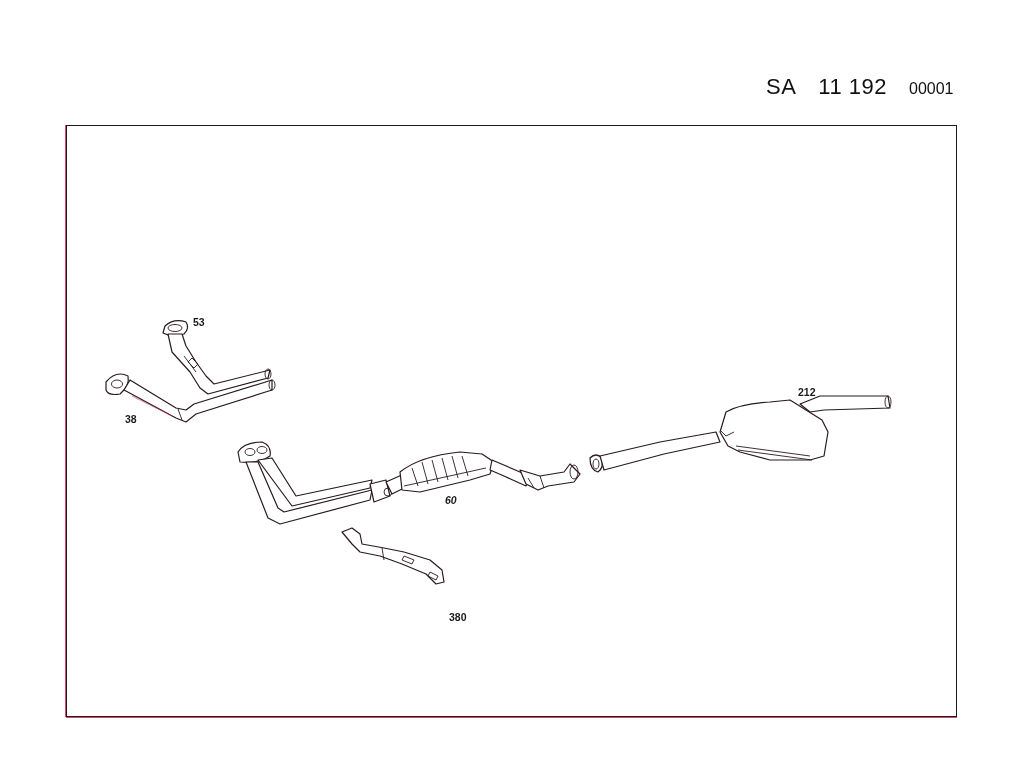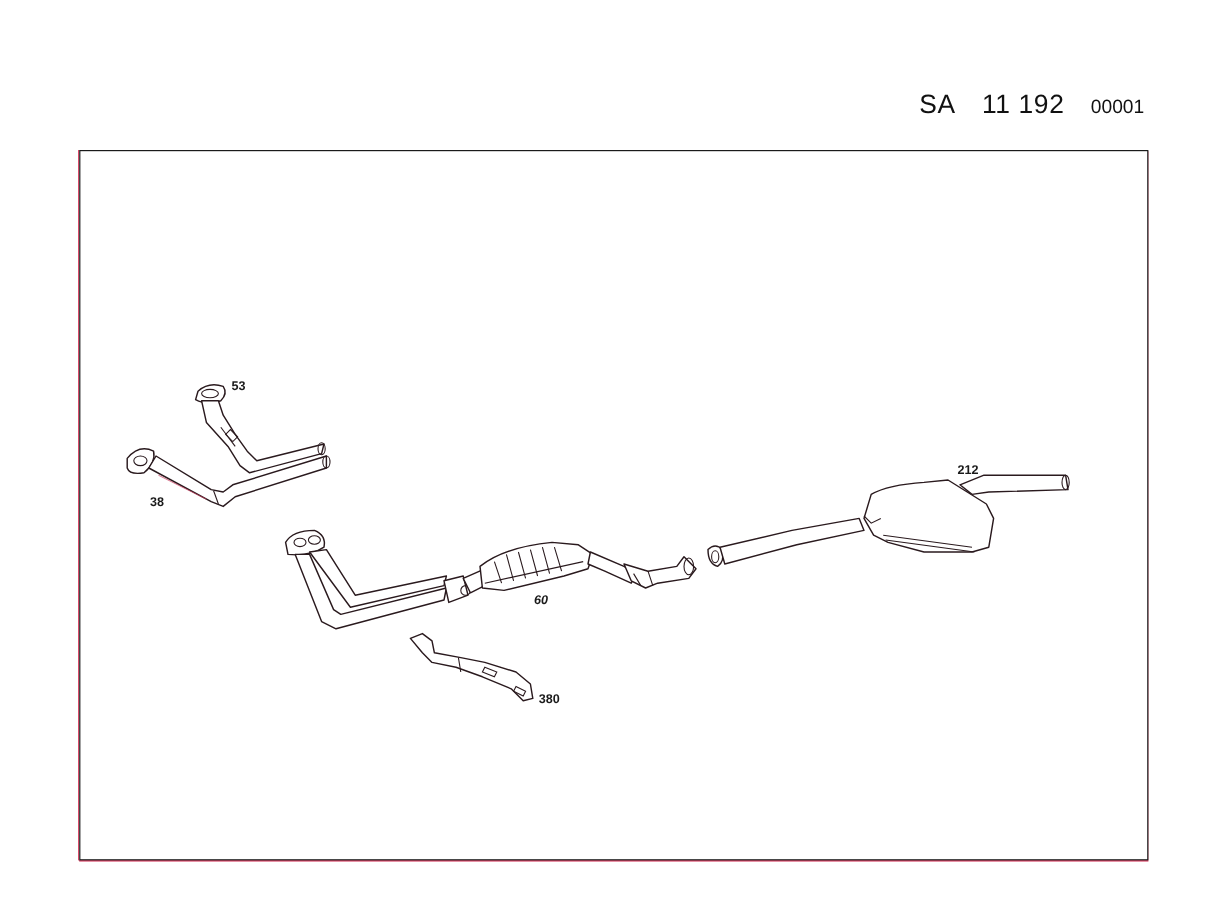--- a/index.html
+++ b/index.html
@@ -80,13 +80,13 @@
     <path class="thin" d="M382,548 L384,560"></path>
     <path class="thin" d="M404,556 L414,560 L412,564 L402,560 Z"></path>
     <path class="thin" d="M430,572 L438,576 L436,580 L428,576 Z"></path>
   </g>
 </svg>
 
 <div class="lbl" style="left:193px; top:316px;">53</div>
 <div class="lbl" style="left:125px; top:413px;">38</div>
 <div class="lbl" style="left:445px; top:494px;font-style:italic;">60</div>
 <div class="lbl" style="left:798px; top:386px;">212</div>
-<div class="lbl" style="left:449px; top:577px;">380</div>
+<div class="lbl" style="left:449px; top:611px;">380</div>
 
 </body></html>

